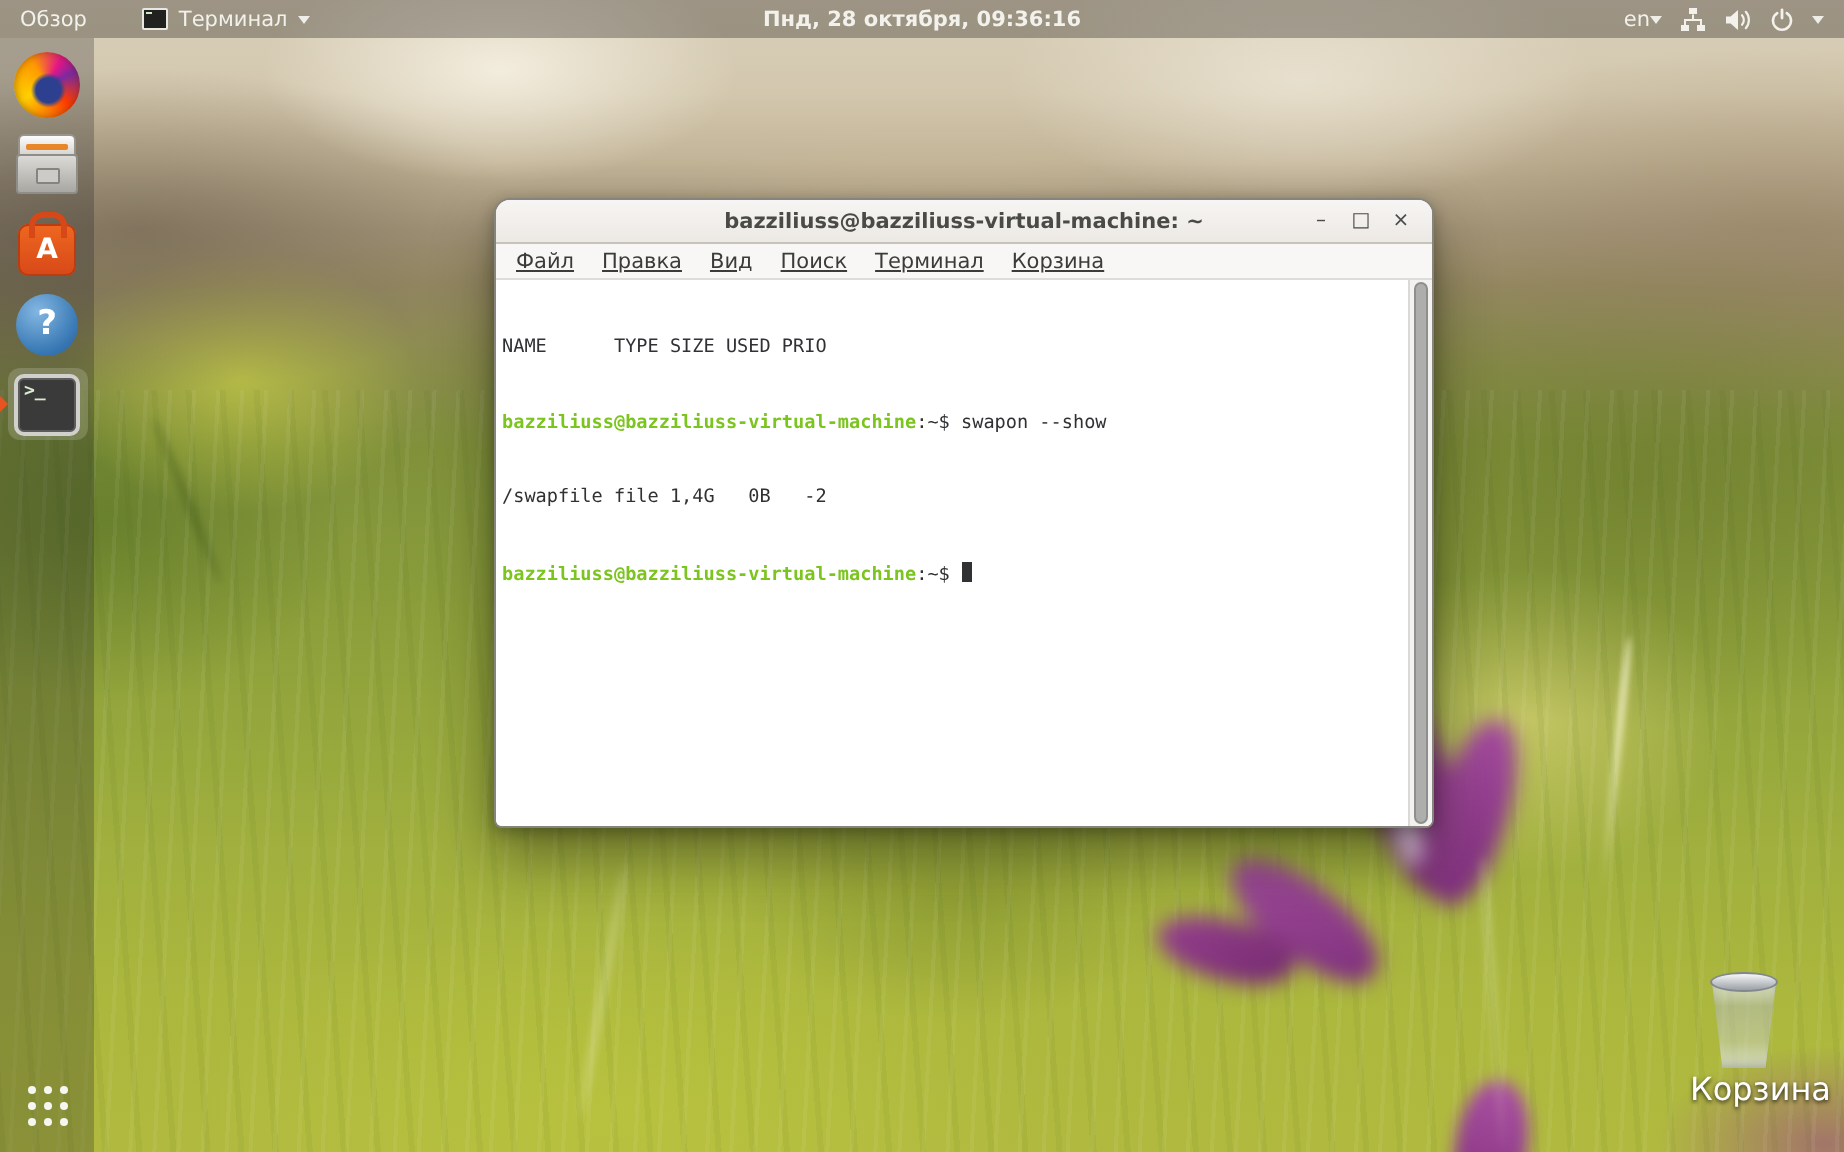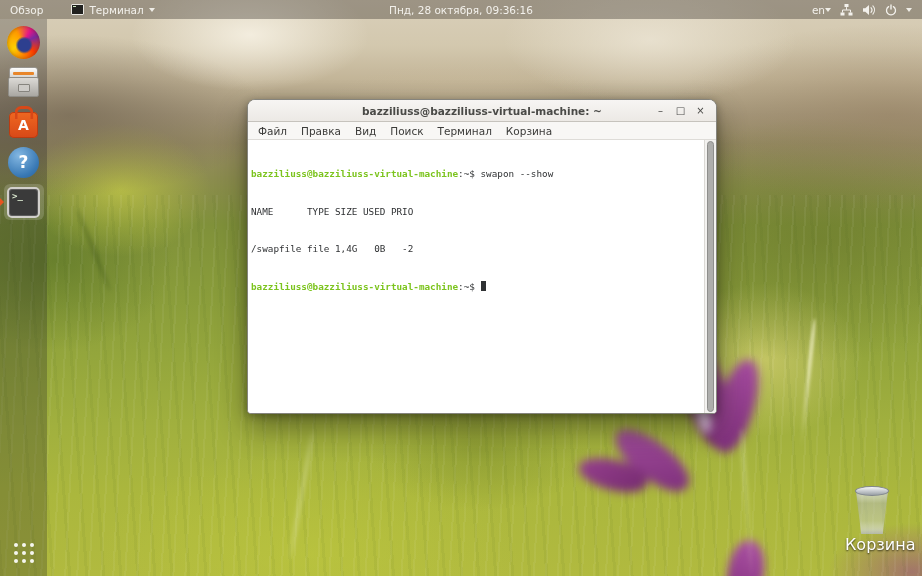--- a/index.html
+++ b/index.html
@@ -58,21 +58,21 @@
           background:rgba(40,36,30,.34);color:#f3f1ec;font-size:10.5px;
           display:flex;align-items:center;}
   .tb-left{display:flex;align-items:center;height:100%;}
   .activities{padding:0 10px;height:100%;display:flex;align-items:center;cursor:default;}
   .appmenu{display:flex;align-items:center;gap:5px;padding:0 6px;height:100%;margin-left:12px;}
   .mini-term{width:11px;height:9px;background:#21211f;border:1px solid #e9e7e1;border-radius:1px;position:relative;}
   .mini-term::after{content:"";position:absolute;left:1px;top:1px;width:3px;height:1px;background:#cfe9c0;}
   .caret{width:0;height:0;border-left:3.5px solid transparent;border-right:3.5px solid transparent;
          border-top:4px solid rgba(243,241,236,.95);display:inline-block;}
   .clock{position:absolute;left:50%;top:0;height:19px;transform:translateX(-50%);
-         display:flex;align-items:center;font-size:10.5px;}
+         display:flex;align-items:center;font-size:10.5px;font-weight:bold;}
   .tb-right{margin-left:auto;display:flex;align-items:center;gap:9px;padding:0 10px;height:100%;}
   .kbd{display:flex;align-items:center;gap:0;}
   .sysicon{display:flex;align-items:center;}
 
   
   .dock{position:absolute;left:0;top:19px;bottom:0;width:47px;z-index:20;
         background:rgba(28,26,36,.26);display:flex;flex-direction:column;align-items:center;
         padding-top:5px;box-sizing:border-box;}
   .dock-item{width:40px;height:36px;margin-bottom:4px;border-radius:6px;position:relative;
              display:flex;align-items:center;justify-content:center;}
@@ -131,21 +131,21 @@
           box-shadow:0 14px 30px rgba(25,25,12,.45),0 2px 8px rgba(0,0,0,.3);}
   .titlebar{height:21px;flex:0 0 21px;border-radius:7px 7px 0 0;position:relative;
             background:linear-gradient(#f7f5f3,#ece9e5);border-bottom:1px solid #c6c3bd;
             display:flex;align-items:center;}
   .title{position:absolute;left:0;right:0;text-align:center;font-size:10.5px;font-weight:bold;
          color:#4a4a47;}
   .controls{margin-left:auto;display:flex;align-items:center;gap:7px;padding-right:9px;z-index:2;}
   .ctl{width:13px;height:15px;display:flex;align-items:center;justify-content:center;
        color:#4c4c4a;font-size:10px;line-height:1;}
   .menubar{height:17px;flex:0 0 17px;background:#f8f7f5;border-bottom:1px solid #dedcd8;
-           display:flex;align-items:center;font-size:10.5px;color:#3b3b39;padding-left:3px;}
+           display:flex;align-items:center;font-size:10.5px;color:#3b3b39;padding-left:3px;text-decoration:underline;}
   .menu-item{padding:0 7px;height:100%;display:flex;align-items:center;}
   .term{flex:1;position:relative;background:#fff;border-radius:0 0 3px 3px;
         font-family:"DejaVu Sans Mono","Liberation Mono",monospace;font-size:9.3px;
         line-height:12.5px;color:#2f3133;padding:3px 16px 0 3px;white-space:pre;overflow:hidden;}
   .prompt{color:#7cc41e;font-weight:bold;}
   .cursor{display:inline-block;width:5.6px;height:10.5px;background:#2f3133;vertical-align:-1.5px;}
   .scrollbar{position:absolute;top:0;right:0;bottom:0;width:11px;background:#f3f2f0;
              border-left:1px solid #dbd9d5;border-radius:0 0 3px 0;}
   .thumb{position:absolute;top:1px;bottom:1px;left:2px;right:2px;background:#aeaeac;
          border:1px solid #8e8e8c;border-radius:6px;box-sizing:border-box;}
@@ -268,22 +268,22 @@
     </div>
     <div class="menubar">
       <span class="menu-item">Файл</span>
       <span class="menu-item">Правка</span>
       <span class="menu-item">Вид</span>
       <span class="menu-item">Поиск</span>
       <span class="menu-item">Терминал</span>
       <span class="menu-item">Корзина</span>
     </div>
     <div class="term">
+      <div>NAME      TYPE SIZE USED PRIO</div>
       <div><span class="prompt">bazziliuss@bazziliuss-virtual-machine</span><span>:~$ </span><span>swapon --show</span></div>
-      <div>NAME      TYPE SIZE USED PRIO</div>
       <div>/swapfile file 1,4G   0B   -2</div>
       <div><span class="prompt">bazziliuss@bazziliuss-virtual-machine</span><span>:~$ </span><span class="cursor"></span></div>
       <div class="scrollbar">
         <div class="thumb"></div>
       </div>
     </div>
   </div>
 
 </div>
 

